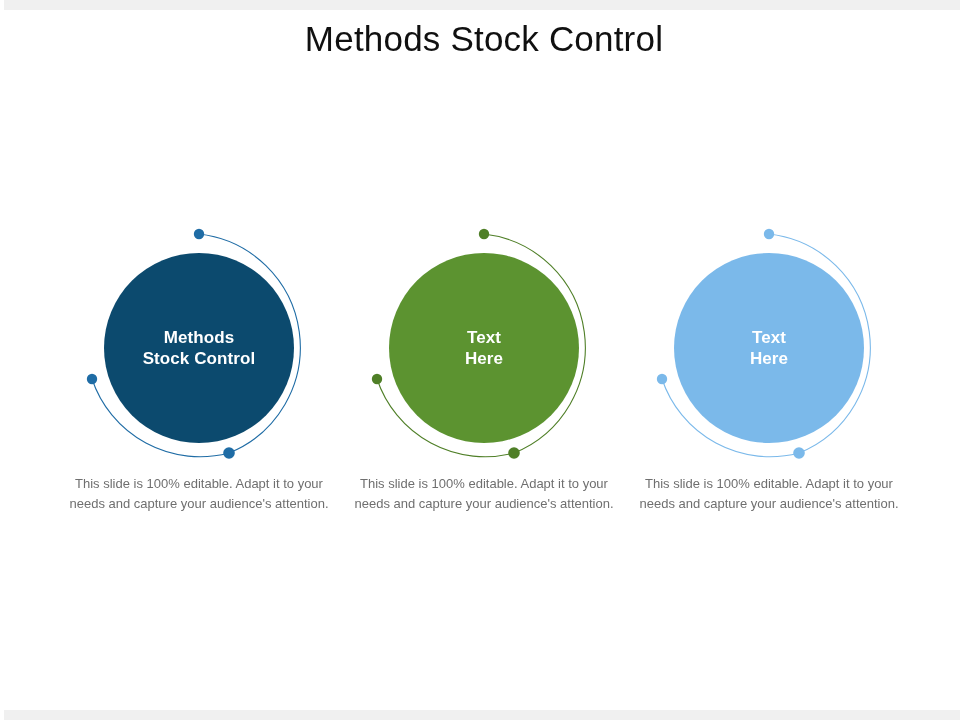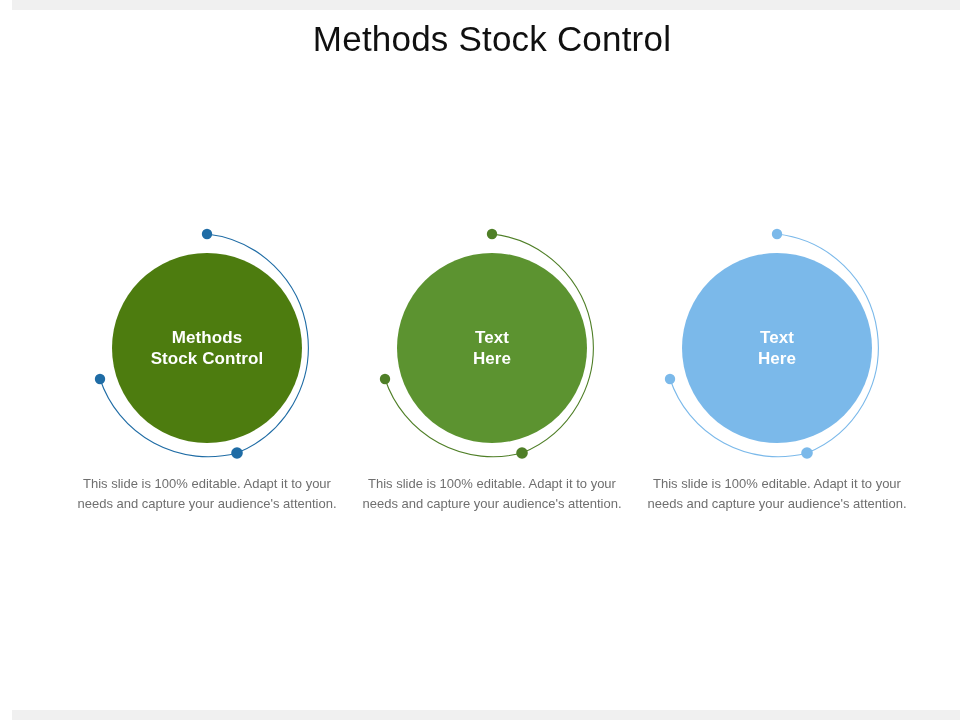--- a/index.html
+++ b/index.html
@@ -9,21 +9,21 @@
   body {
     width: 960px;
     height: 720px;
     background: #ffffff;
     font-family: "Liberation Sans", sans-serif;
     overflow: hidden;
     position: relative;
   }
   .slide-frame {
     position: absolute;
-    left: 12px;
+    left: 4px;
     top: 0;
     width: 880px;
     height: 720px;
     background: #ffffff;
   }
   .edge-band {
     position: absolute;
     left: 0;
     width: 960px;
     height: 10px;
@@ -130,21 +130,21 @@
     <div class="card card-0">
       <div class="orbit">
         <svg viewBox="0 0 286 250" xmlns="http://www.w3.org/2000/svg">
           <path d="M 143 12 A 114 114 0 0 1 173 231" fill="none" stroke="#1f6ca5" stroke-width="1.1" stroke-linecap="round"></path>
           <path d="M 36 157 A 114 114 0 0 0 173 231" fill="none" stroke="#1f6ca5" stroke-width="1.1" stroke-linecap="round"></path>
           <circle cx="143" cy="12" r="5.2" fill="#1f6ca5"></circle>
           <circle cx="36" cy="157" r="5.2" fill="#1f6ca5"></circle>
           <circle cx="173" cy="231" r="5.8" fill="#1f6ca5"></circle>
         </svg>
       </div>
-      <div class="bubble" style="background:#4d7c0f">
+      <div class="bubble" style="background:#0c4a6e">
         <span class="bubble-label">Methods
 Stock Control</span>
       </div>
       <div class="caption">This slide is 100% editable.  Adapt it to your needs and capture your audience's attention.</div>
     </div>
 
     <div class="card card-1">
       <div class="orbit">
         <svg viewBox="0 0 286 250" xmlns="http://www.w3.org/2000/svg">
           <path d="M 143 12 A 114 114 0 0 1 173 231" fill="none" stroke="#4f7f27" stroke-width="1.1" stroke-linecap="round"></path>

